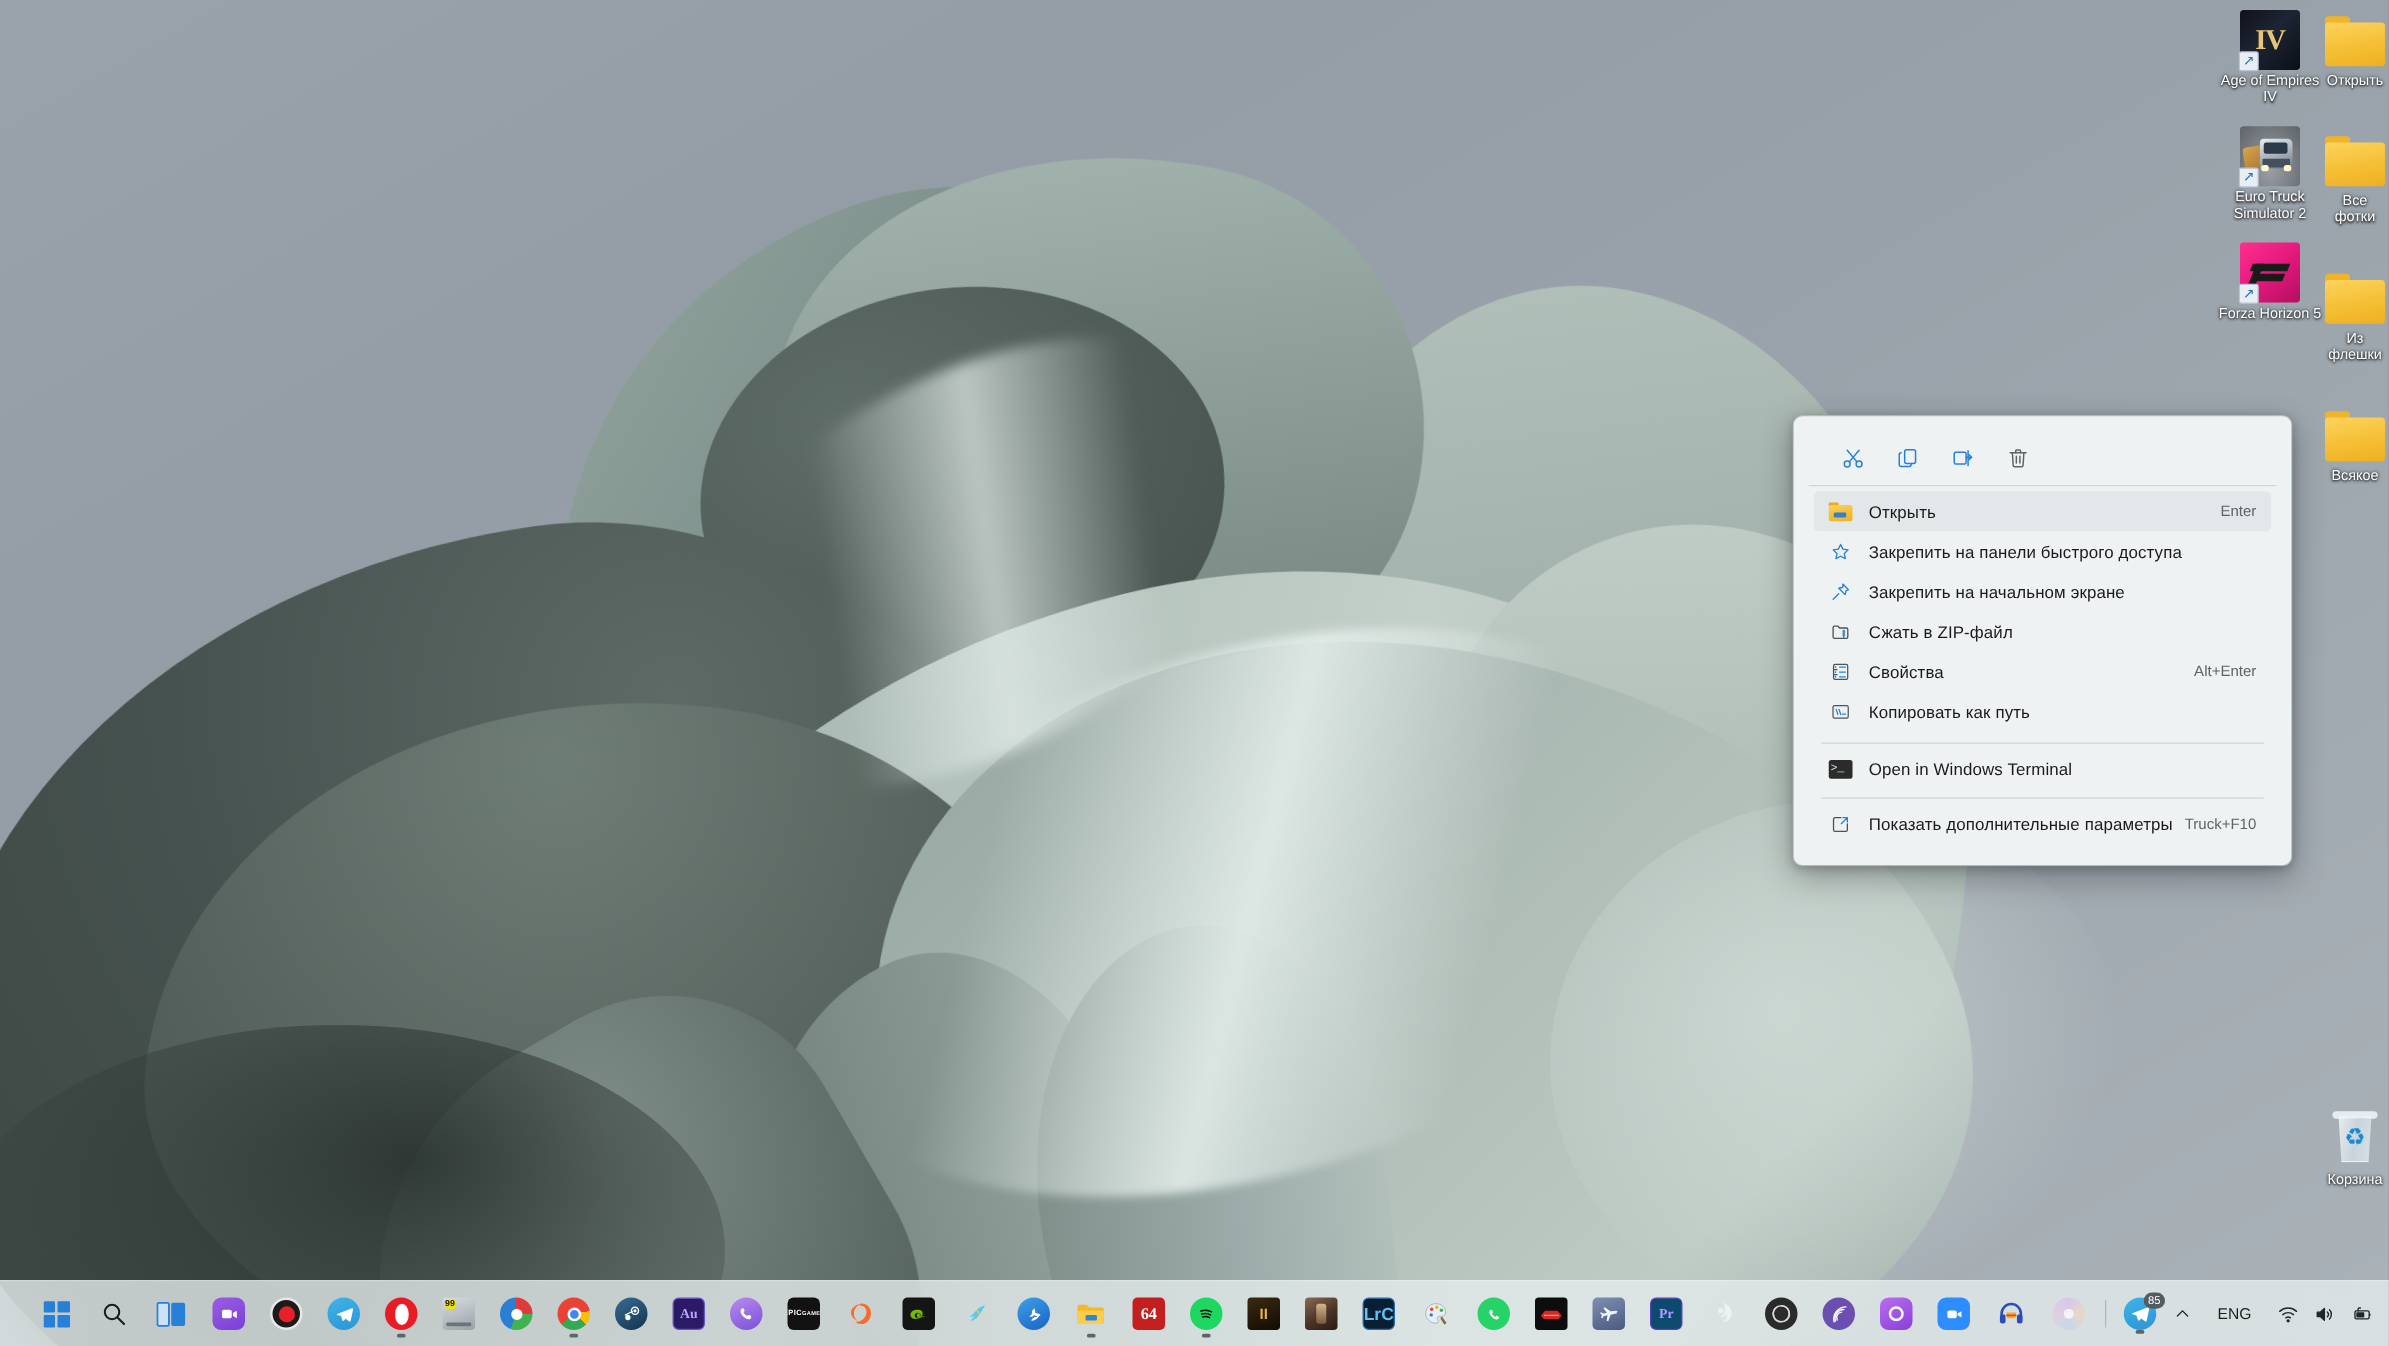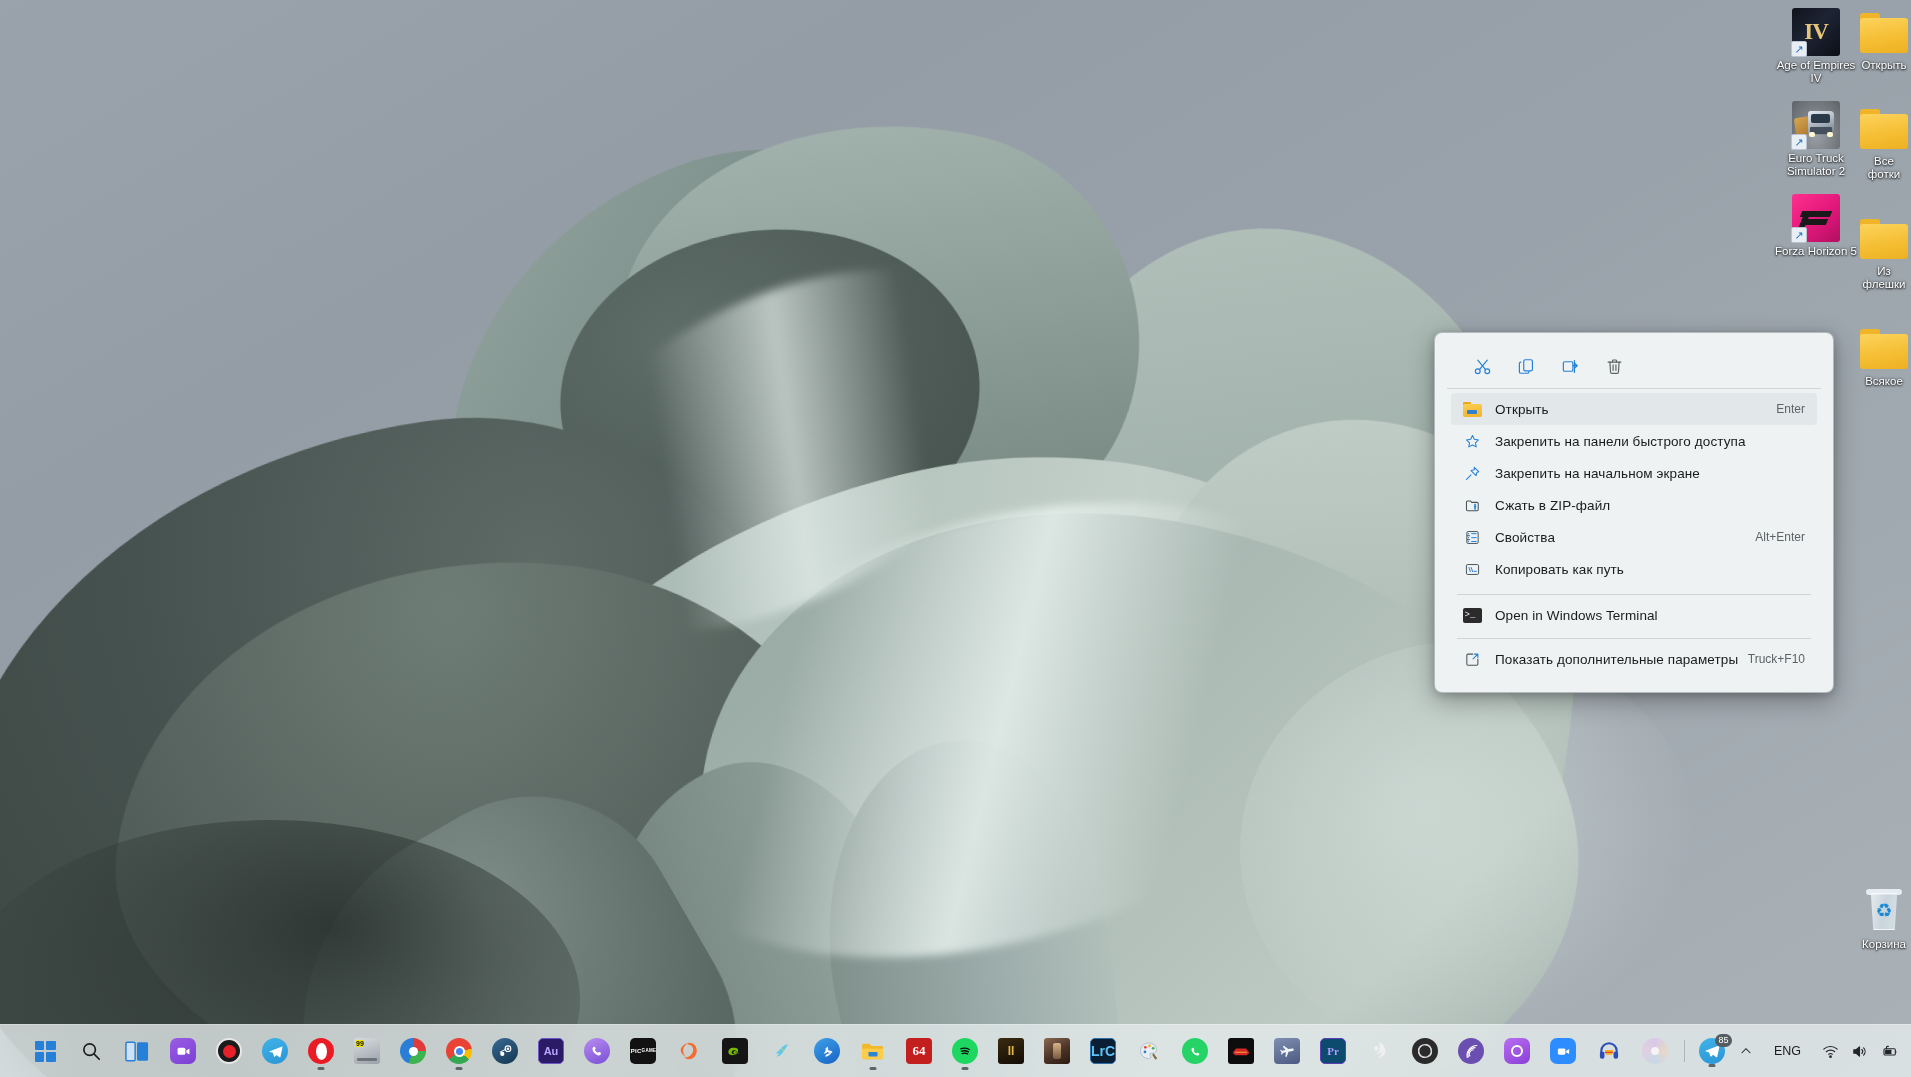--- a/index.html
+++ b/index.html
@@ -518,21 +518,21 @@
         <span class="ic circ" style="background:linear-gradient(150deg,#3a6b94 0%,#12344f 100%);">
           <svg width="17" height="17" viewBox="0 0 24 24">
             <circle cx="15.5" cy="8" r="4" fill="none" stroke="#fff" stroke-width="1.6"></circle>
             <circle cx="15.5" cy="8" r="1.8" fill="#fff"></circle>
             <circle cx="7.5" cy="15.5" r="3" fill="#fff"></circle>
             <path d="M4 13 13 8.5" stroke="#fff" stroke-width="1.4"></path>
           </svg>
         </span>
       </div>
       <div class="tb-btn" title="Adobe Audition">
-        <span class="ic" style="background:#2b1a66;border:1.5px solid #6b55c8;border-radius:5px;color:#b8a6ff;font-size:11px;font-family:Liberation Sans, sans-serif;">Au</span>
+        <span class="ic" style="background:#2b1a66;border:1.5px solid #6b55c8;border-radius:5px;color:#b8a6ff;font-size:11px;font-family:Liberation Serif, serif;">Au</span>
       </div>
       <div class="tb-btn" title="Viber">
         <span class="ic circ" style="background:linear-gradient(155deg,#b88cf0,#7a4fd6);">
           <svg width="14" height="14" viewBox="0 0 24 24">
             <path d="M7 4.5c1.2 0 1.7.6 2.3 2 .6 1.4.5 1.9-.4 2.6-.6.5-.6.8-.2 1.6.9 1.8 2.1 3 3.9 3.9.8.4 1.1.4 1.6-.2.7-.9 1.2-1 2.6-.4 1.4.6 2 1.1 2 2.3 0 1.8-1.8 3.2-3.6 3.2-4.6 0-11-6.4-11-11 0-1.8 1.4-4 3-4z" fill="#fff"></path>
           </svg>
         </span>
       </div>
       <div class="tb-btn" title="Epic Games">
         <span class="ic" style="background:#121212;border-radius:5px;color:#fff;font-size:6px;font-weight:bold;letter-spacing:.3px;text-align:center;line-height:8px;">EPIC<br><span style="font-size:4.5px;">GAMES</span></span>

